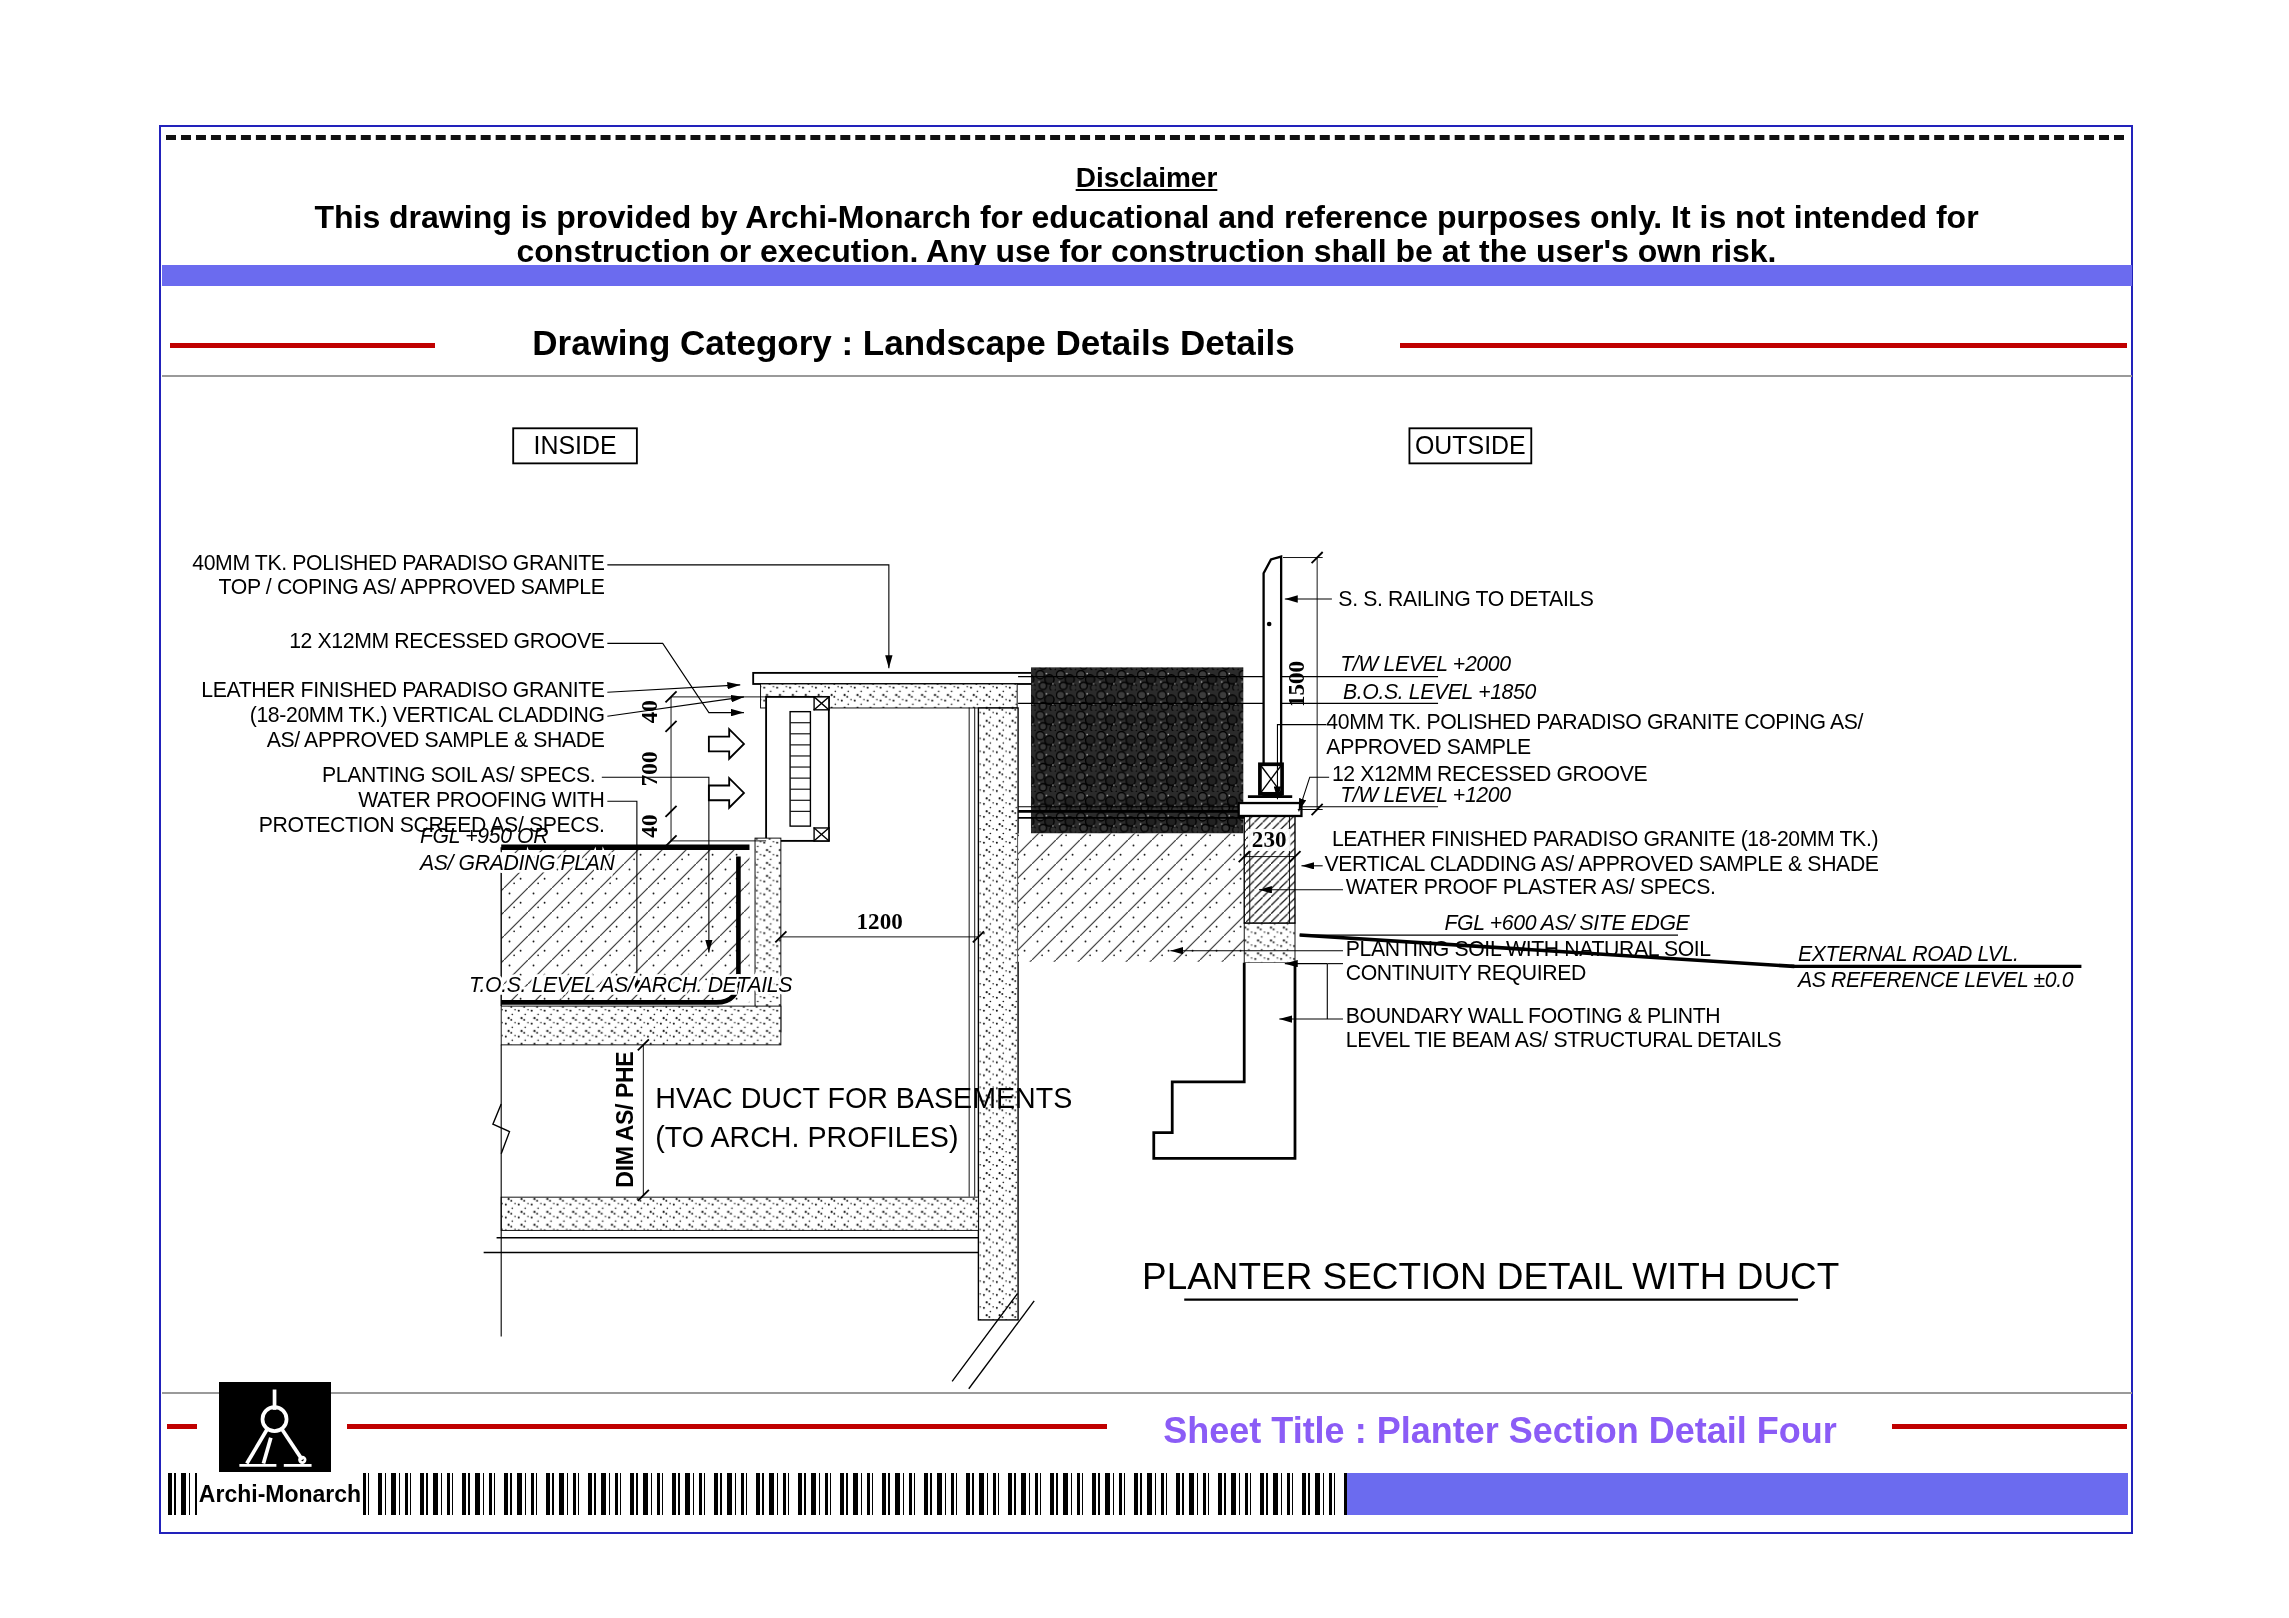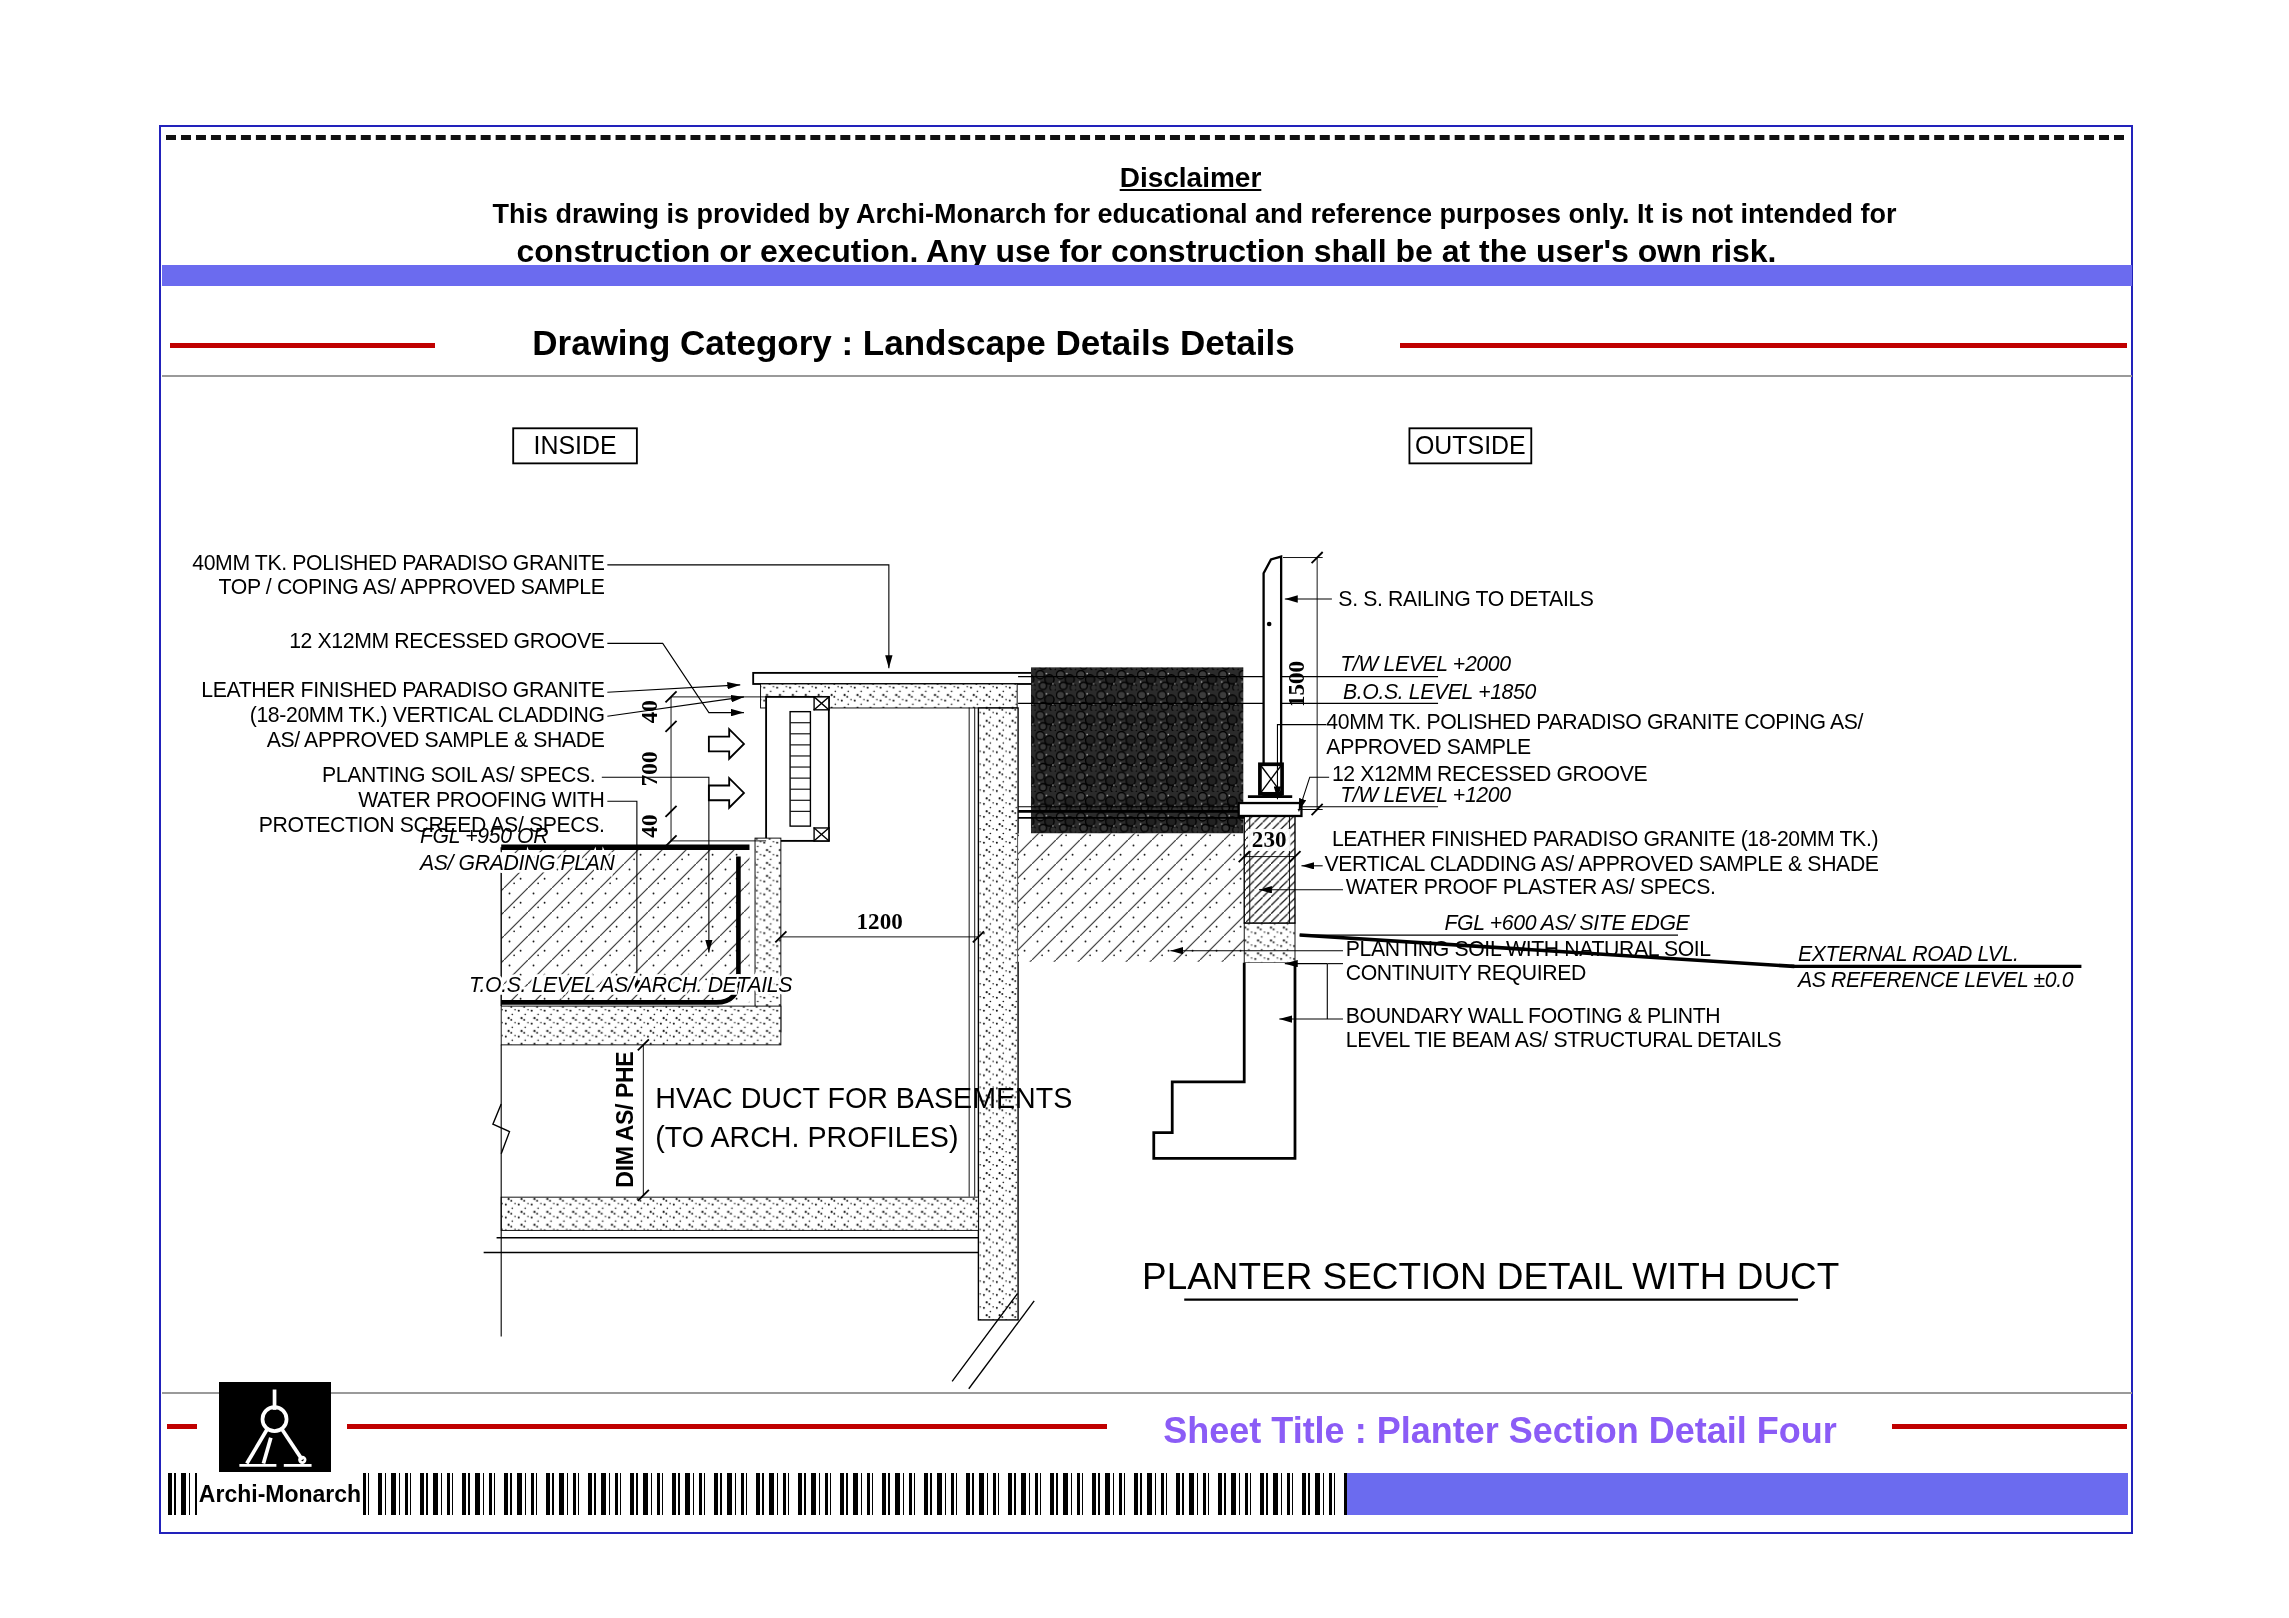--- a/index.html
+++ b/index.html
@@ -1,22 +1,22 @@
 <!DOCTYPE html>
 <html style="font-size:14.8px"><head>
 <meta charset="utf-8">
 <style>
   html,body{margin:0;padding:0;background:#fff;}
   #page{position:relative;width:2290px;height:1619px;background:#fff;font-family:"Liberation Sans",sans-serif;overflow:hidden;}
   .abs{position:absolute;}
   #frame{left:159px;top:125px;width:1970px;height:1405px;border:2.8px solid #2222bb;}
   #top-dash{left:166px;top:135px;width:1958px;height:0;border-top:5.5px dashed #111;}
   .disc{left:159px;width:1975px;text-align:center;color:#000;font-weight:bold;}
-  #disc-head{top:162px;font-size:28px;text-decoration:underline;margin-left:44px;}
-  #disc-1{top:199px;font-size:27px;margin-left:48px;}
+  #disc-head{top:162px;font-size:28px;text-decoration:underline;}
+  #disc-1{top:199px;font-size:32px;}
   #disc-2{top:233px;font-size:32px;}
   #blue-band{left:162px;top:265px;width:1970px;height:21px;}
   #cat-text{left:452px;top:323px;width:923px;text-align:center;font-size:35px;font-weight:bold;color:#000;}
   .redline{height:4.6px;}
   #red-cat-l{left:170px;top:343px;width:265px;}
   #red-cat-r{left:1400px;top:343px;width:727px;}
   #gray-top{left:162px;top:375px;width:1970px;height:1.8px;background:#9a9a9a;}
   #gray-bot{left:162px;top:1392px;width:1970px;height:1.8px;background:#9a9a9a;}
   #logo{left:219px;top:1382px;width:112px;height:90px;background:#000;}
   #red-dash{left:167px;top:1424px;width:30px;}

